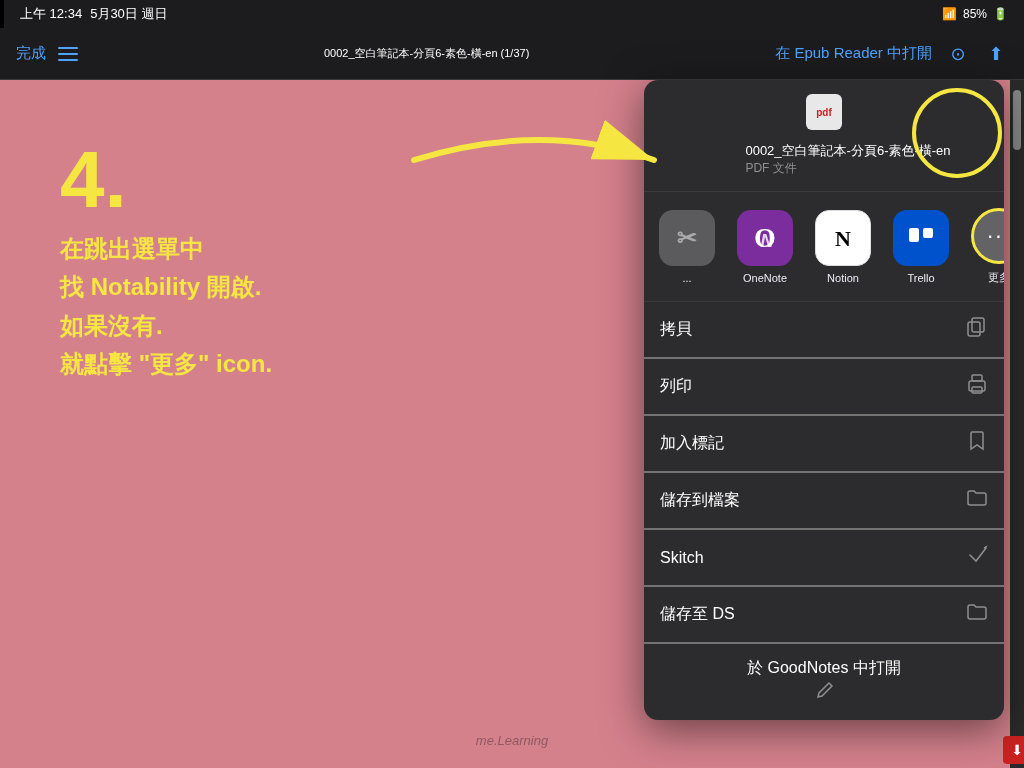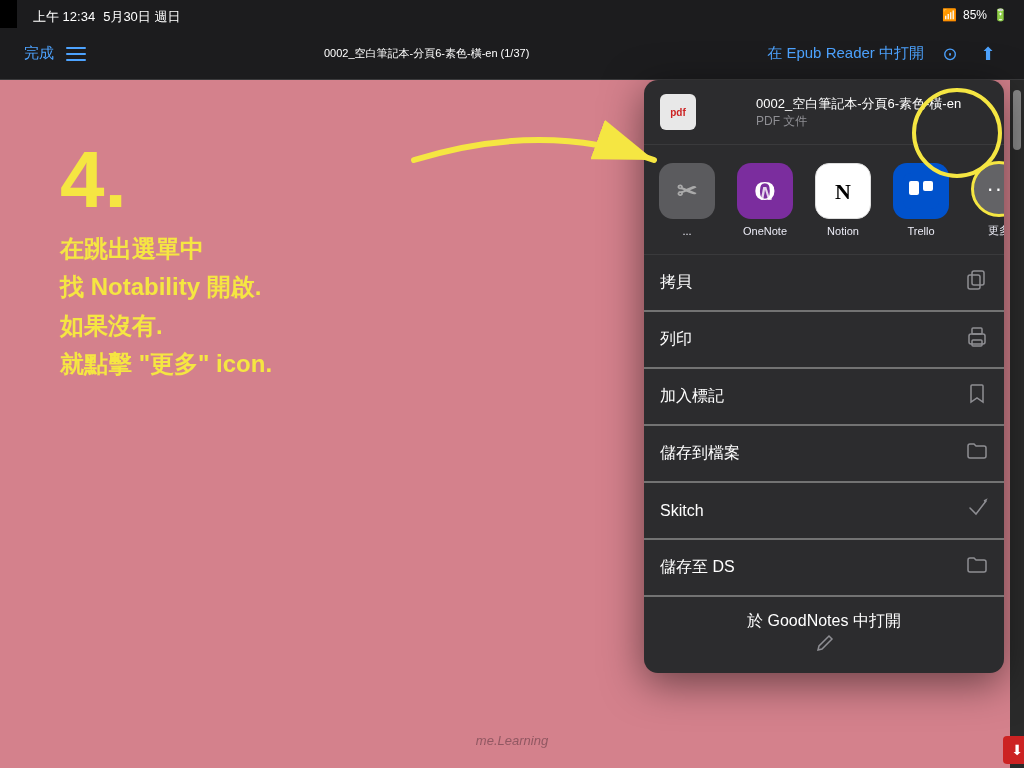--- a/index.html
+++ b/index.html
@@ -8,45 +8,45 @@
       width: 1024px;
       height: 768px;
       overflow: hidden;
       font-family: -apple-system, 'PingFang TC', 'Helvetica Neue', sans-serif;
       background: #000;
     }
 
     
     .status-bar {
       position: absolute;
-      top: 0; left: 17px; right: 0;
+      top: 0; left: 4px; right: 0;
       height: 28px;
       background: #1c1c1e;
       display: flex;
-      align-items: flex-start;
+      align-items: center;
       justify-content: space-between;
-      padding: 8px 16px;
+      padding: 0 16px;
       color: #fff;
       font-size: 13px;
       font-weight: 500;
       z-index: 100;
     }
     .status-bar-left { display: flex; align-items: center; gap: 8px; }
     .status-bar-right { display: flex; align-items: center; gap: 6px; font-size: 12px; }
 
     
     .nav-bar {
       position: absolute;
       top: 28px; left: 0; right: 0;
       height: 52px;
       background: #1c1c1e;
       display: flex;
       align-items: center;
       justify-content: space-between;
-      padding: 0 24px;
+      padding: 0 16px;
       z-index: 100;
       border-bottom: 1px solid #3a3a3c;
     }
     .nav-left { display: flex; align-items: center; gap: 12px; }
     .nav-center { color: #fff; font-size: 11px; font-weight: 500; text-align: center; flex: 1; }
     .nav-right { display: flex; align-items: center; gap: 14px; }
     .nav-btn { color: #4da3ff; font-size: 15px; font-weight: 500; cursor: pointer; }
     .nav-icon { width: 24px; height: 24px; display: flex; align-items: center; justify-content: center; color: #4da3ff; cursor: pointer; font-size: 18px; }
 
     
@@ -139,22 +139,23 @@
       overflow: hidden;
       z-index: 200;
       box-shadow: 0 10px 40px rgba(0,0,0,0.5);
     }
 
     
     .popup-header {
       display: flex;
       align-items: center;
       gap: 12px;
-      padding: 14px 16px;
+      padding: 14px 24px;
       border-bottom: 1px solid #3a3a3c;
+      flex-direction: column;
     }
     .pdf-icon-box {
       width: 36px;
       height: 36px;
       background: #e8e8e8;
       border-radius: 6px;
       display: flex;
       align-items: center;
       justify-content: center;
       font-size: 10px;

